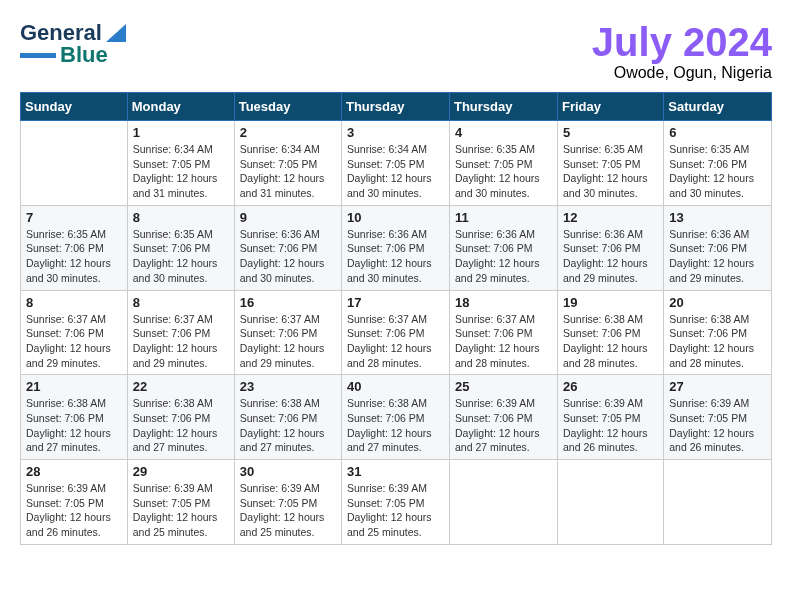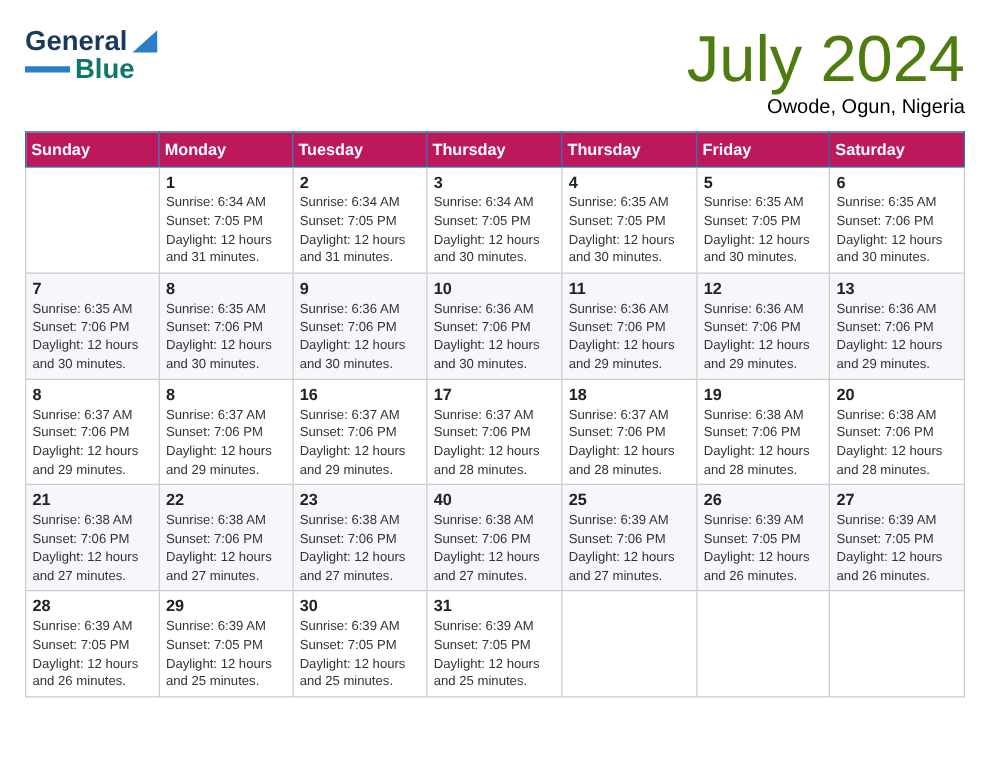--- a/index.html
+++ b/index.html
@@ -23,36 +23,36 @@
     }
     .logo-wrapper {
       display: flex;
       align-items: center;
       gap: 2px;
     }
     .title-area {
       text-align: right;
     }
     .month-title {
-      font-size: 52px;
-      font-weight: normal;
-      color: #4d7c0f;
+      font-size: 40px;
+      font-weight: bold;
+      color: #8b5cf6;
       line-height: 1.1;
     }
     .location {
       font-size: 16px;
       color: #000000;
     }
     .calendar-table {
       width: 100%;
       border-collapse: collapse;
       font-size: 11px;
     }
     .calendar-table th {
-      background: #be185d;
+      background: #0c4a6e;
       color: #fff;
       padding: 6px 4px;
       text-align: left;
       font-size: 13px;
       font-weight: bold;
       border: 1px solid #2a6db5;
     }
     .calendar-table td {
       border: 1px solid #ccc;
       padding: 4px 5px;

